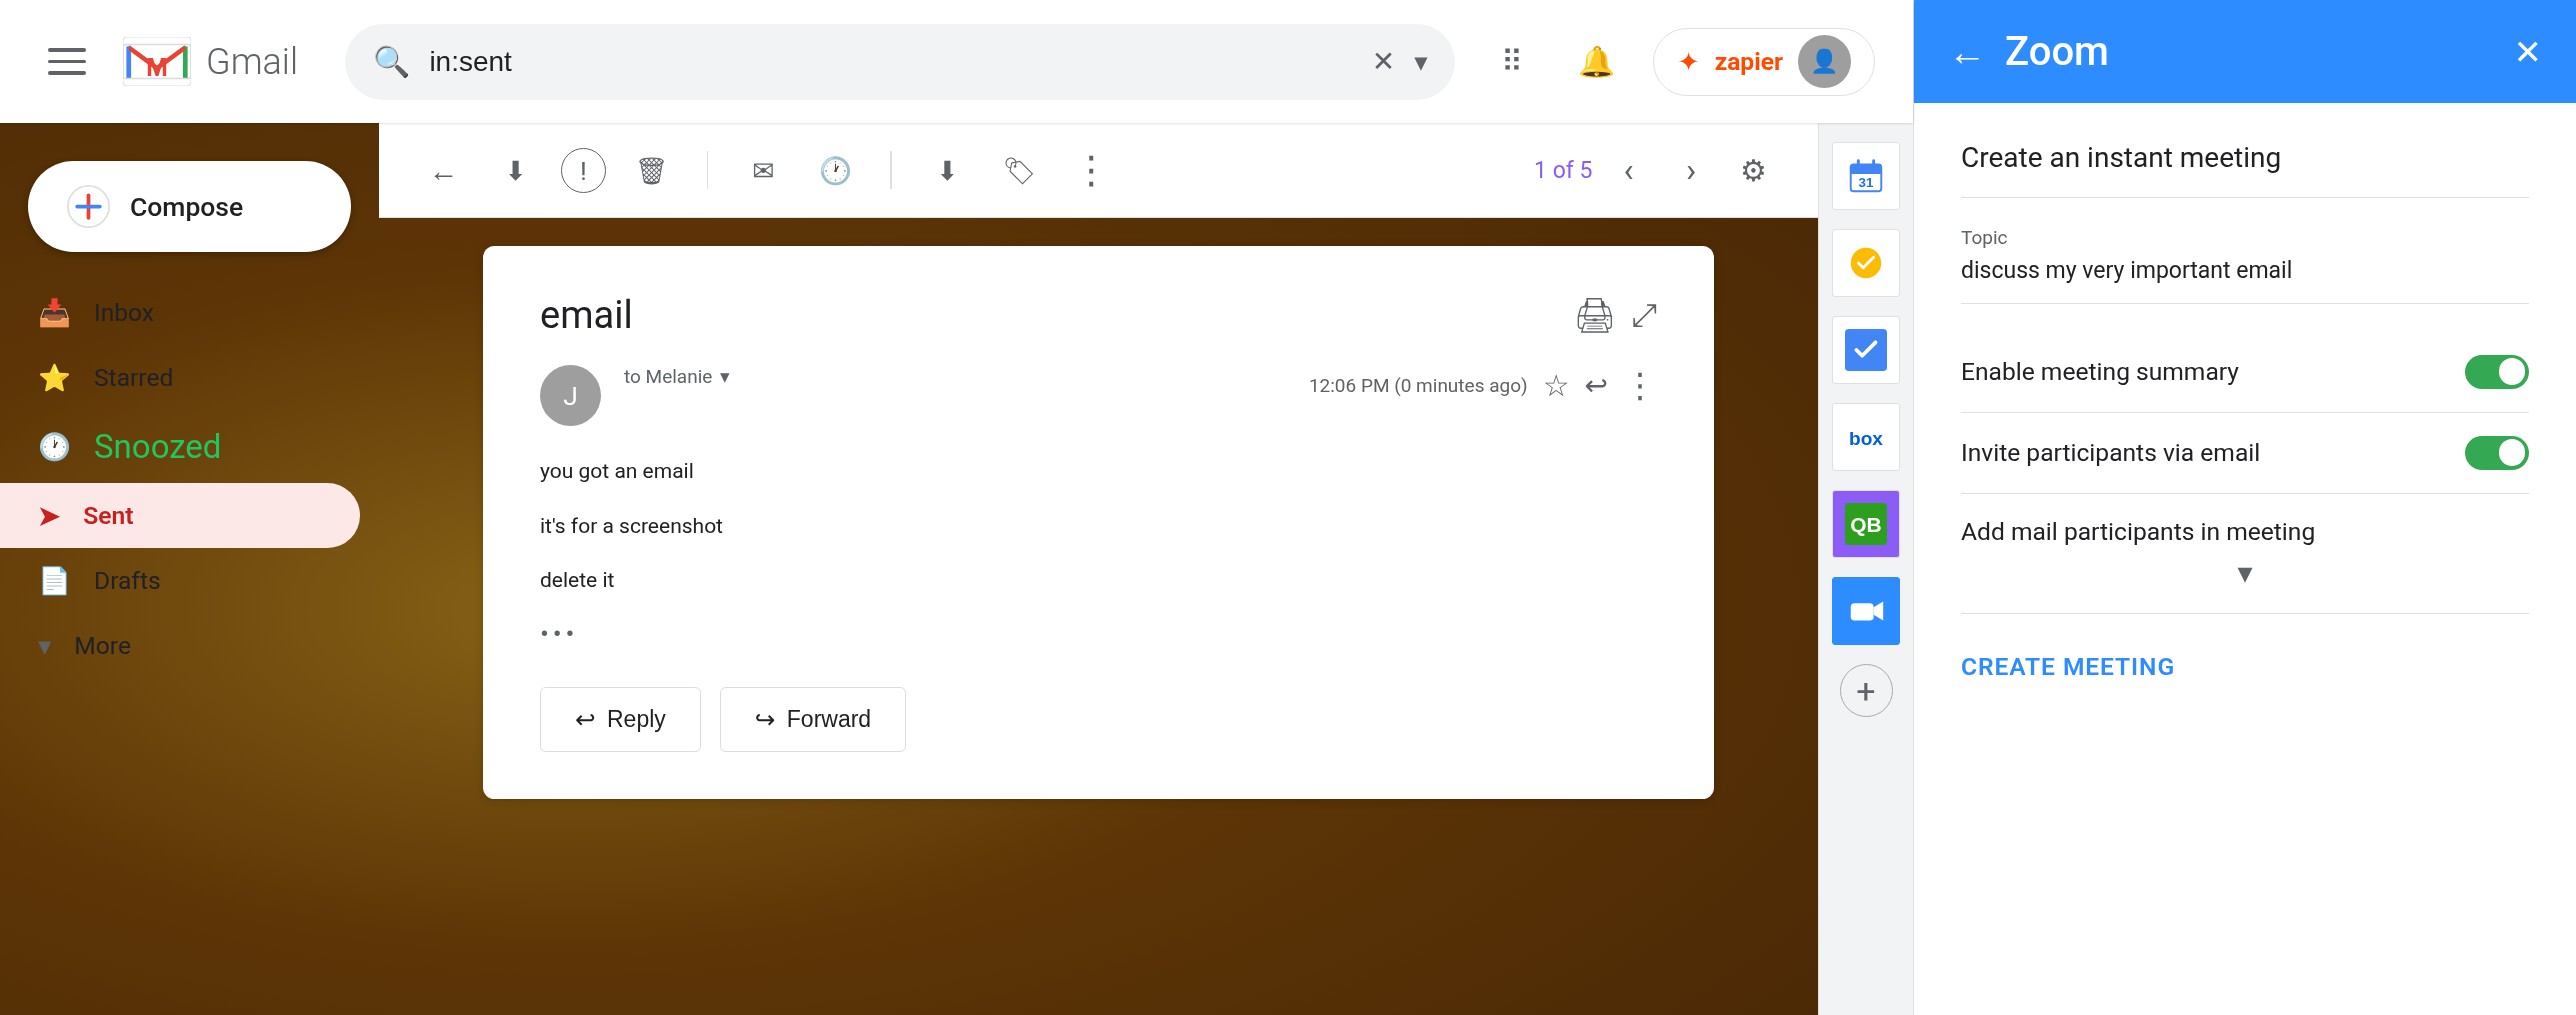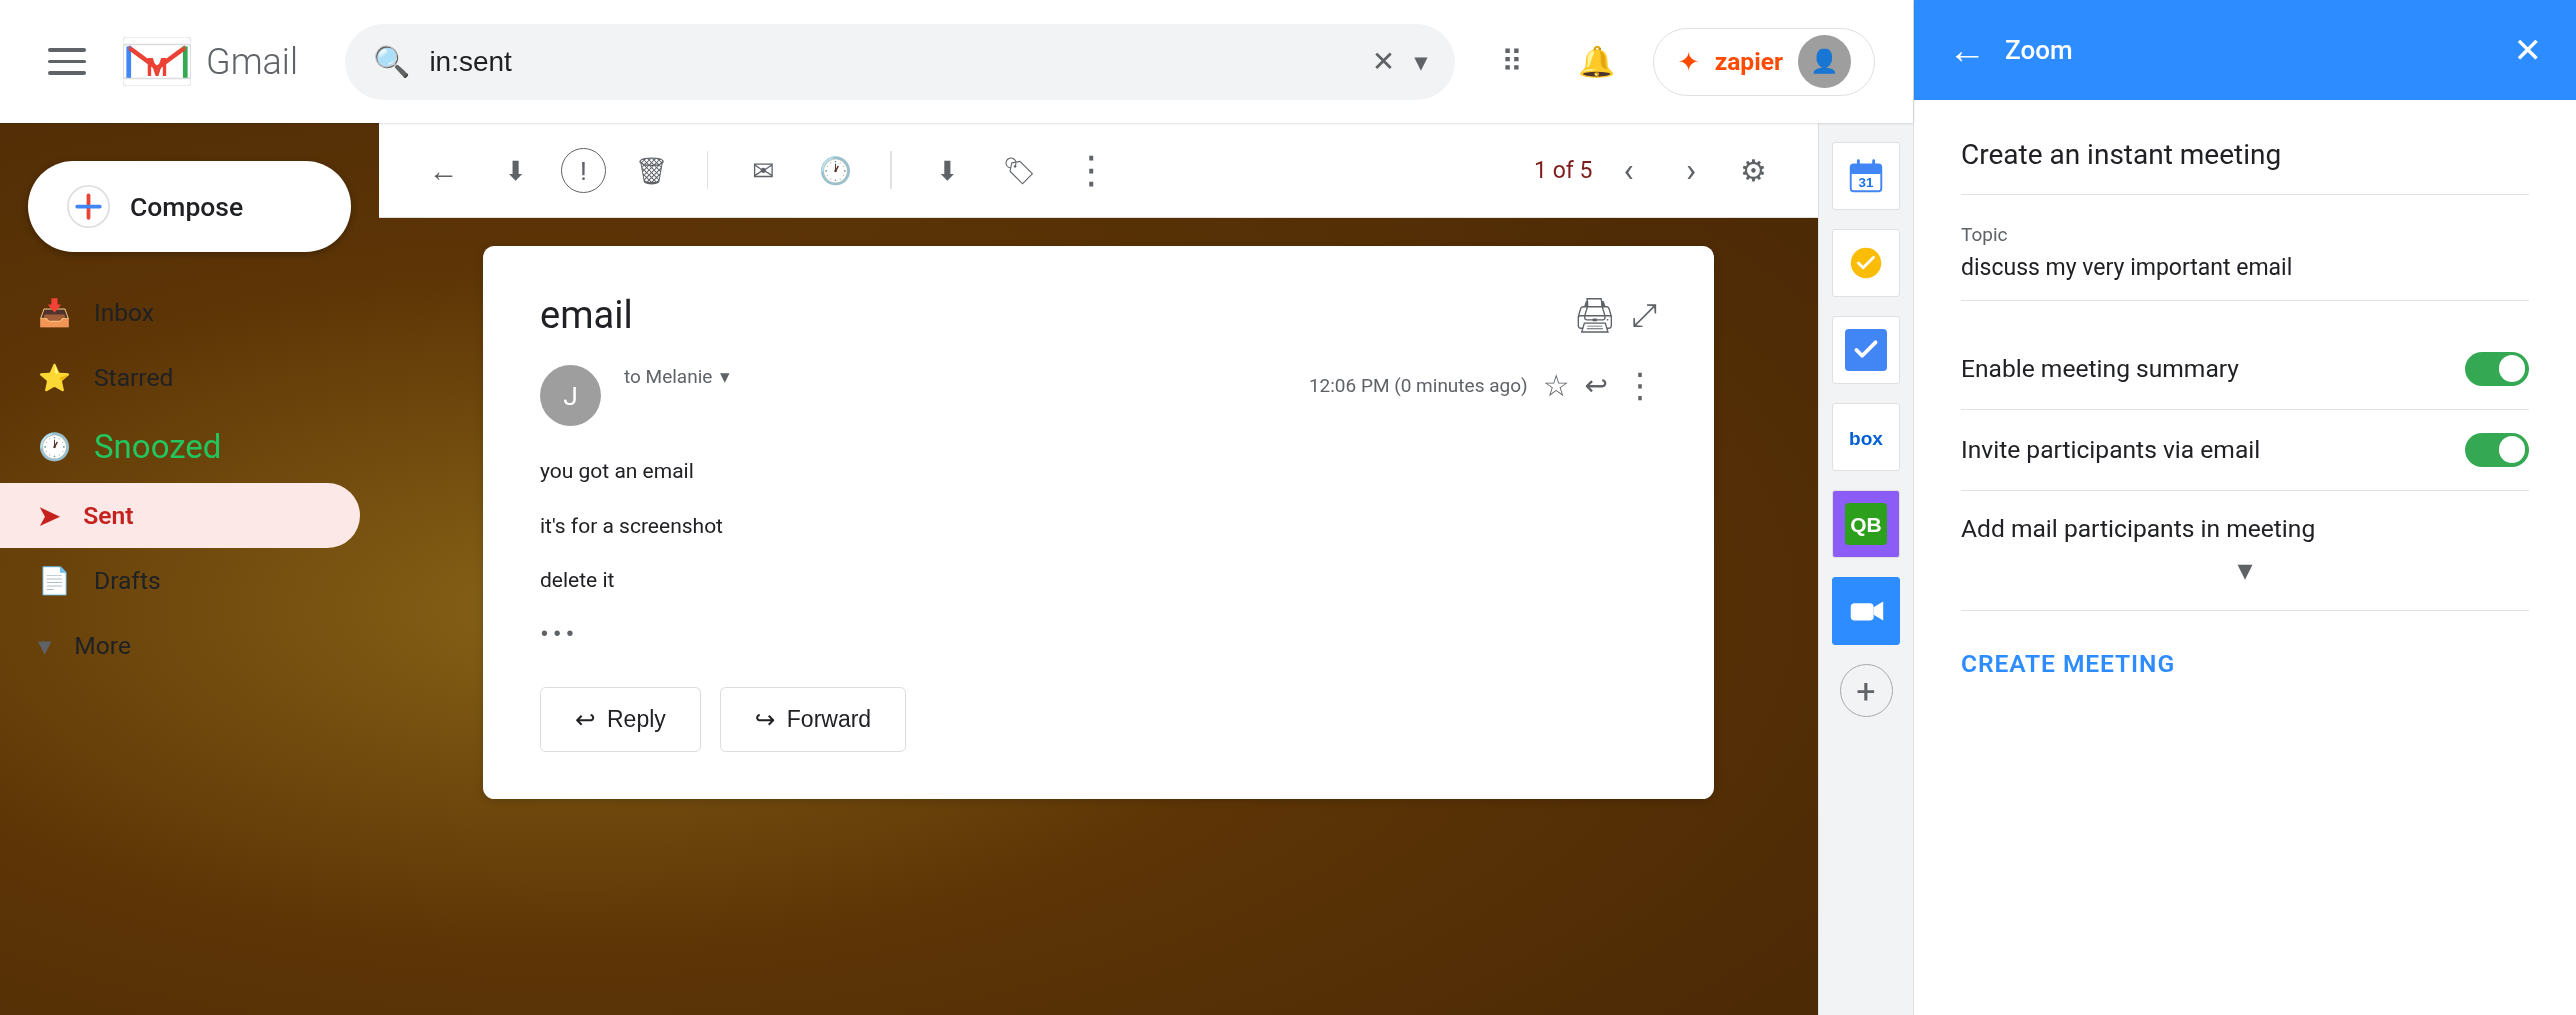--- a/index.html
+++ b/index.html
@@ -222,21 +222,21 @@
       flex-shrink: 0;
     }
 
     .zoom-header {
       background: #2d8cff;
       padding: 28px 34px;
       display: flex; align-items: center; gap: 19px;
       color: white;
     }
     .zoom-back-btn { font-size: 38px; cursor: pointer; color: white; }
-    .zoom-title { font-size: 26px; font-weight: 500; flex: 1; }
+    .zoom-title { font-size: 40px; font-weight: 500; flex: 1; }
     .zoom-close-btn { font-size: 34px; cursor: pointer; color: white; }
 
     .zoom-body {
       padding: 38px 47px;
       flex: 1;
     }
 
     .zoom-main-action {
       font-size: 28px; font-weight: 400; color: #202124;
       margin-bottom: 28px; padding-bottom: 23px;
@@ -371,21 +371,21 @@
         <div class="toolbar-icon" style="font-size:26.5px;">🗑</div>
         <div class="toolbar-sep"></div>
         <div class="toolbar-icon" style="font-size:26.5px;">✉</div>
         <div class="toolbar-icon" style="font-size:26.5px;">🕐</div>
         <div class="toolbar-sep"></div>
         <div class="toolbar-icon" style="font-size:26.5px;">⬇</div>
         <div class="toolbar-icon" style="font-size:26.5px;">🏷</div>
         <div class="toolbar-icon" style="font-size:38px;">⋮</div>
 
         <div class="pagination">
-          <span style="font-size:23px;color:#7f1d1d;">1 of 5</span>
+          <span style="font-size:23px;color:#8b5cf6;">1 of 5</span>
           <div class="toolbar-icon" style="font-size:34px;">‹</div>
           <div class="toolbar-icon" style="font-size:34px;">›</div>
           <div class="toolbar-icon" style="font-size:30px;">⚙</div>
         </div>
       </div>
 
       <div class="email-body-container">
         <div class="email-card">
 
           <div class="email-subject">

